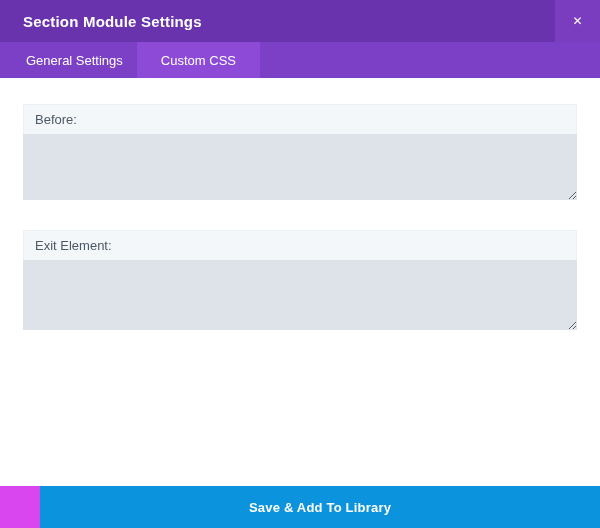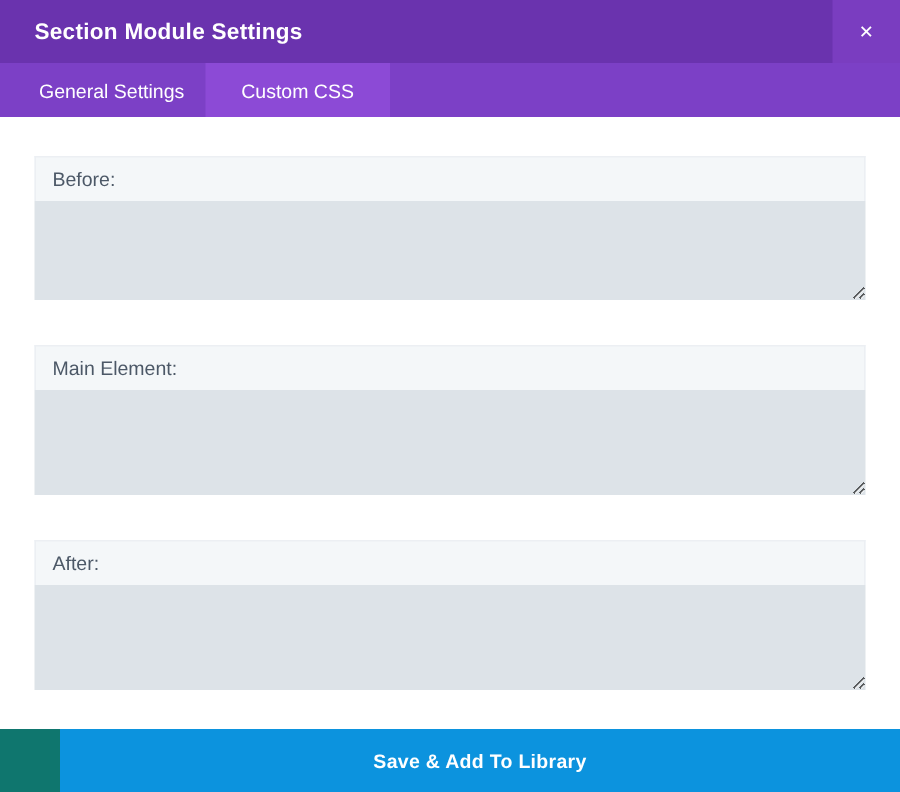--- a/index.html
+++ b/index.html
@@ -4,21 +4,21 @@
 <style>
   * { margin: 0; padding: 0; box-sizing: border-box; }
   html, body {
     width: 600px; height: 528px;
     font-family: "Liberation Sans", "DejaVu Sans", sans-serif;
     background: #ffffff;
   }
   .modal {
     width: 600px; height: 528px;
     display: flex; flex-direction: column;
-    background: #0f766e;
+    background: #d946ef;
     overflow: hidden;
   }
   
   .header {
     height: 42px; flex: 0 0 42px;
     background: #6a33ae;
     display: flex; align-items: center;
     position: relative;
   }
   .title {
@@ -126,28 +126,24 @@
   </div>
 
   <div class="content">
 
     <div class="field">
       <div class="field-label">Before:</div>
       <textarea class="h-sm" style=""></textarea>
     </div>
 
     <div class="field">
-      <div class="field-label">Main Element:</div>
+      <div class="field-label">Exit Element:</div>
       <textarea class="h-md" style=""></textarea>
     </div>
 
-    <div class="field">
-      <div class="field-label">After:</div>
-      <textarea class="h-md" style=""></textarea>
-    </div>
 
   </div>
 
   <div class="footer">
     <button class="btn btn-library">Save &amp; Add To Library</button>
   </div>
 
 </div>
 
 </body></html>

